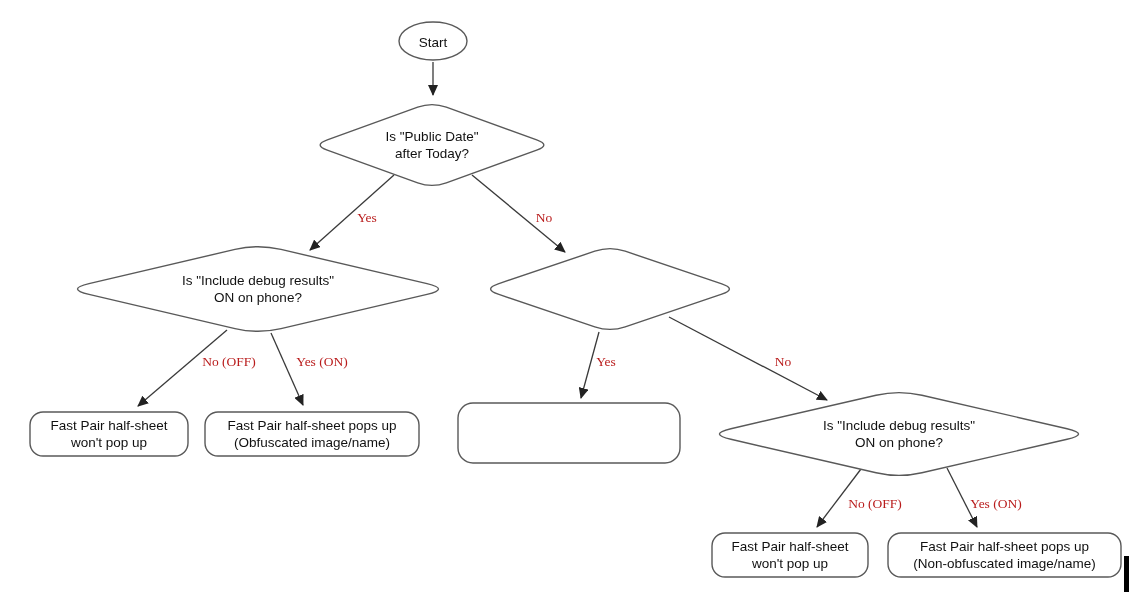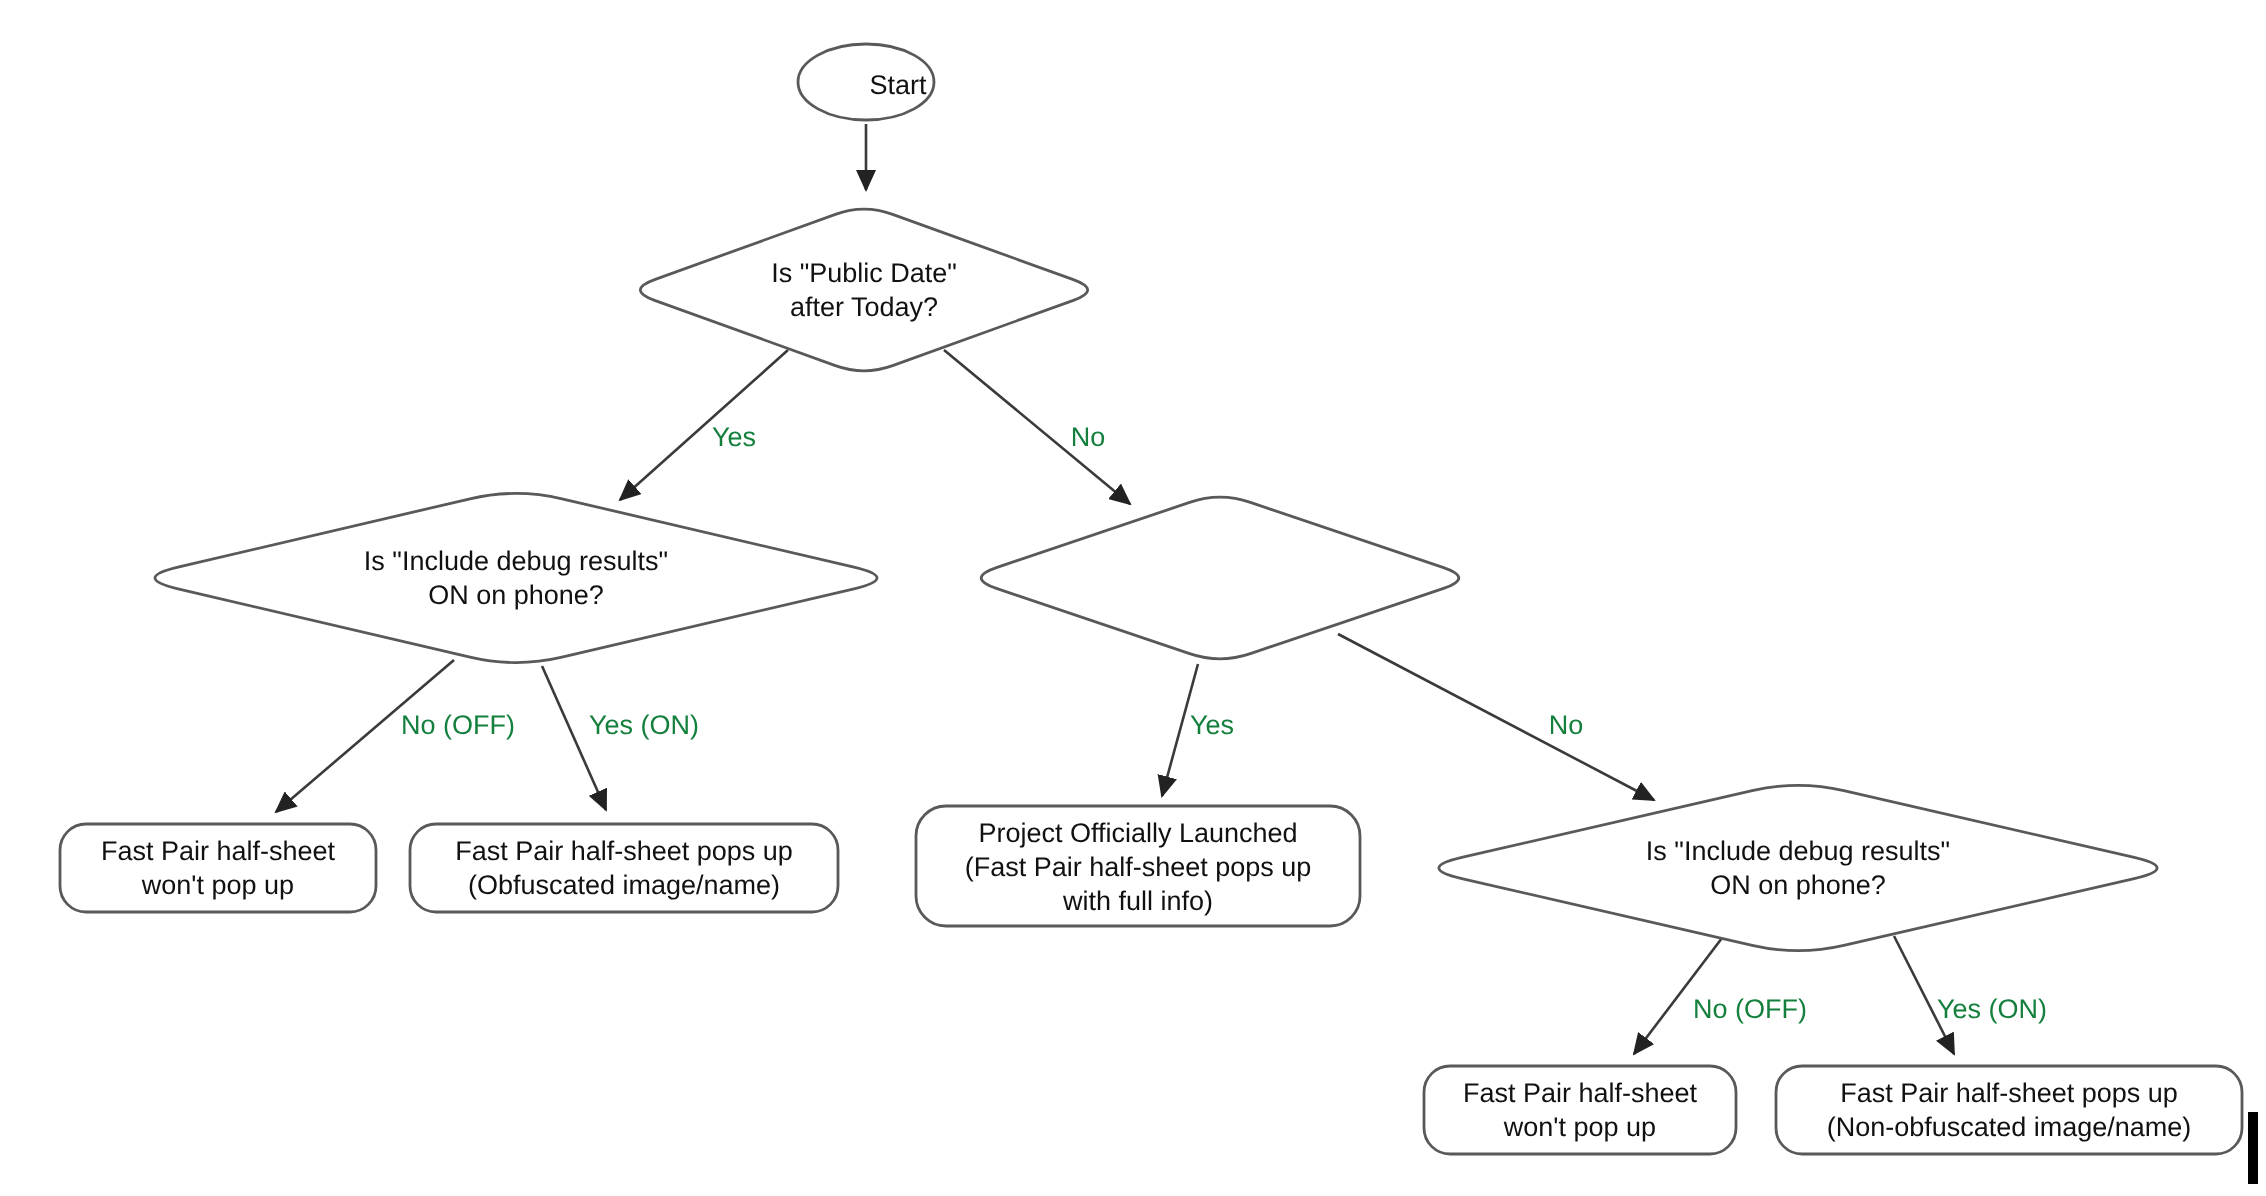--- a/index.html
+++ b/index.html
@@ -27,22 +27,23 @@
   }
   .edge-label {
     position: absolute;
     width: 100px;
     height: 18px;
     display: flex;
     align-items: center;
     justify-content: center;
     text-align: center;
     font-size: 13.5px;
-    color: #15803d;
+    color: #b91c1c;
     pointer-events: none;
+    font-family: Liberation Serif, serif;
   }
   .shape { fill: #ffffff; stroke: #595959; stroke-width: 1.4; }
   .edge  { fill: none; stroke: #3a3a3a; stroke-width: 1.3; }
   #caret {
     position: absolute;
     left: 1124px; top: 556px;
     width: 5px; height: 36px;
     background: #000000;
   }
 </style>
@@ -73,34 +74,31 @@
     <path class="shape" d="M235.0,249.4 Q258,244 281.0,249.4 L427.0,283.6 Q450,289 427.0,294.4 L281.0,328.6 Q258,334 235.0,328.6 L89.0,294.4 Q66,289 89.0,283.6 Z"></path>
     <path class="shape" d="M594.8,251.2 Q610,246 625.2,251.2 L721.8,283.8 Q737,289 721.8,294.2 L625.2,326.8 Q610,332 594.8,326.8 L498.2,294.2 Q483,289 498.2,283.8 Z"></path>
     <path class="shape" d="M876.1,395.3 Q899,390 921.9,395.3 L1067.1,428.7 Q1090,434 1067.1,439.3 L921.9,472.7 Q899,478 876.1,472.7 L730.9,439.3 Q708,434 730.9,428.7 Z"></path>
     <rect class="shape" x="30" y="412" width="158" height="44" rx="13"></rect>
     <rect class="shape" x="205" y="412" width="214" height="44" rx="13"></rect>
     <rect class="shape" x="458" y="403" width="222" height="60" rx="15"></rect>
     <rect class="shape" x="712" y="533" width="156" height="44" rx="13"></rect>
     <rect class="shape" x="888" y="533" width="233" height="44" rx="13"></rect>
   </svg>
 
-  <div class="node-label" style="left:414px; top:22px;  width:70px;  height:40px;">Start</div>
+  <div class="node-label" style="left:398px; top:22px;  width:70px;  height:40px;">Start</div>
   <div class="node-label" style="left:312px; top:115px; width:240px; height:60px;">Is "Public Date"
 after Today?</div>
   <div class="node-label" style="left:128px; top:259px; width:260px; height:60px;">Is "Include debug results"
 ON on phone?</div>
   <div class="node-label" style="left:769px; top:404px; width:260px; height:60px;">Is "Include debug results"
 ON on phone?</div>
   <div class="node-label" style="left:30px;  top:412px; width:158px; height:44px;">Fast Pair half-sheet
 won't pop up</div>
   <div class="node-label" style="left:205px; top:412px; width:214px; height:44px;">Fast Pair half-sheet pops up
 (Obfuscated image/name)</div>
-  <div class="node-label" style="left:458px; top:403px; width:222px; height:60px;">Project Officially Launched
-(Fast Pair half-sheet pops up
-with full info)</div>
   <div class="node-label" style="left:712px; top:533px; width:156px; height:44px;">Fast Pair half-sheet
 won't pop up</div>
   <div class="node-label" style="left:888px; top:533px; width:233px; height:44px;">Fast Pair half-sheet pops up
 (Non-obfuscated image/name)</div>
 
   <div class="edge-label" style="left:317px; top:209px;">Yes</div>
   <div class="edge-label" style="left:494px; top:209px;">No</div>
   <div class="edge-label" style="left:179px; top:353px;">No (OFF)</div>
   <div class="edge-label" style="left:272px; top:353px;">Yes (ON)</div>
   <div class="edge-label" style="left:556px; top:353px;">Yes</div>

